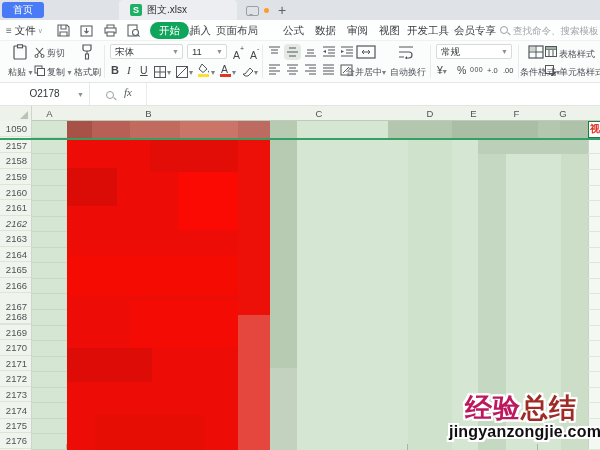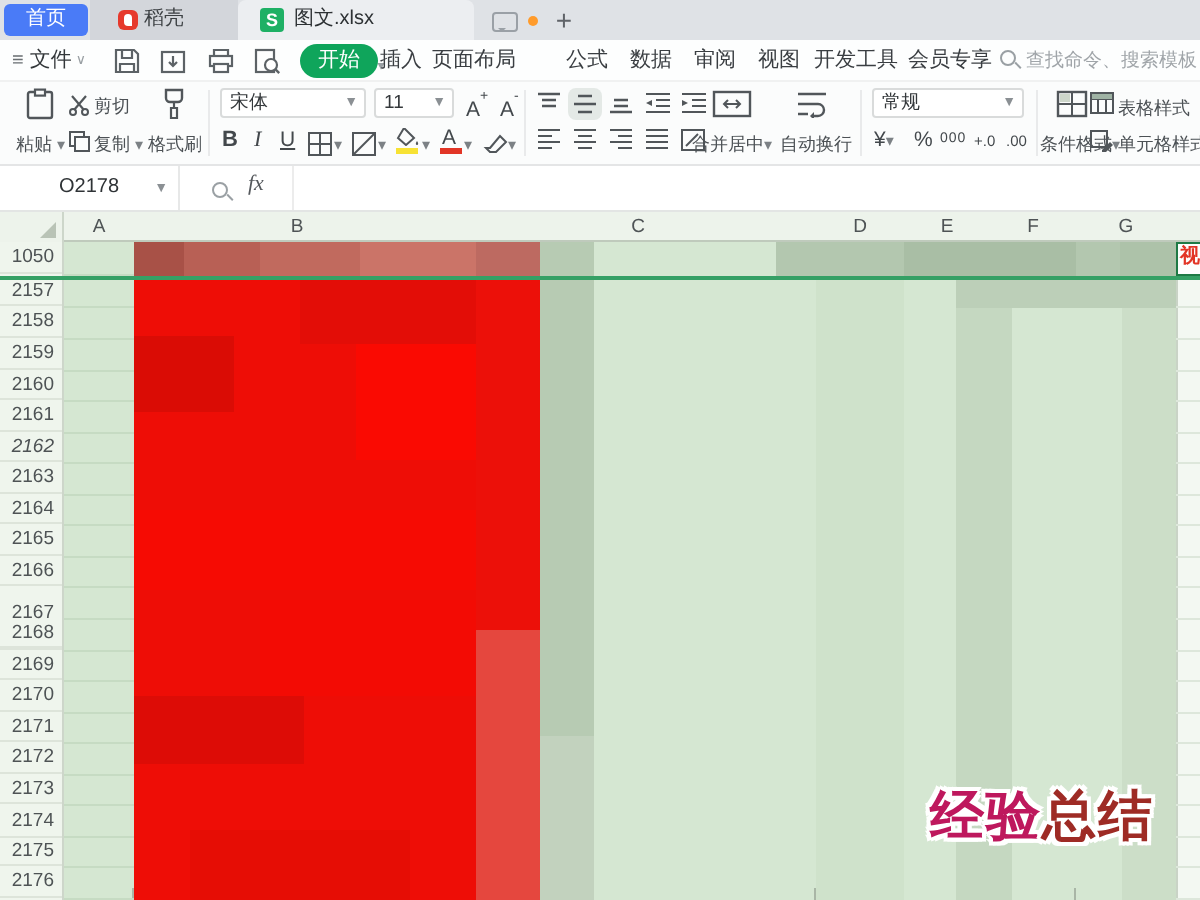--- a/index.html
+++ b/index.html
@@ -96,24 +96,20 @@
 
   svg.ic{display:block;}
 </style>
 </head>
 <body>
 
 <div class="app">
 
   <div class="tabbar">
     <div class="home-btn">首页</div>
-    <div class="docer-tab">
-      <span class="docer-ic"></span>
-      <span class="lb">稻壳</span>
-    </div>
     <div class="doc-tab">
       <span class="s-ic">S</span>
       <span class="doc-lb">图文.xlsx</span>
     </div>
     <span class="bubble-ic"></span>
     <span class="odot"></span>
     <div class="plus-btn">+</div>
   </div>
 
   <div class="menubar">
@@ -460,15 +456,16 @@
         <div class="hline" style="left: 556px; width: 12px; top: 312.445px;"></div>
         <div class="gridline" style="left: 0px; width: 35px; top: 328px;"></div>
         <div class="hline" style="left: 556px; width: 12px; top: 328px;"></div>
         <div class="ovcell" style="left: 556px; top: 0px; width: 12px; height: 16.6px;">视</div>
       </div>
     <div class="freeze" style="top:32.4px"></div>
   </div>
 
   <div class="wm">
     <div class="l1"><span class="blk">经验</span><span class="red">总结</span></div>
+    <div class="l2">jingyanzongjie.com</div>
   </div>
 
 </div>
 
 </body></html>

